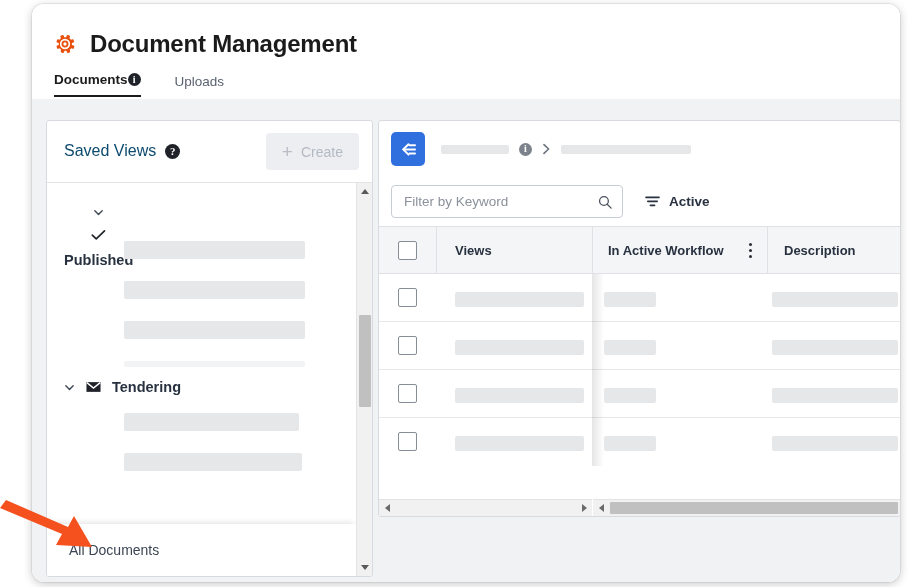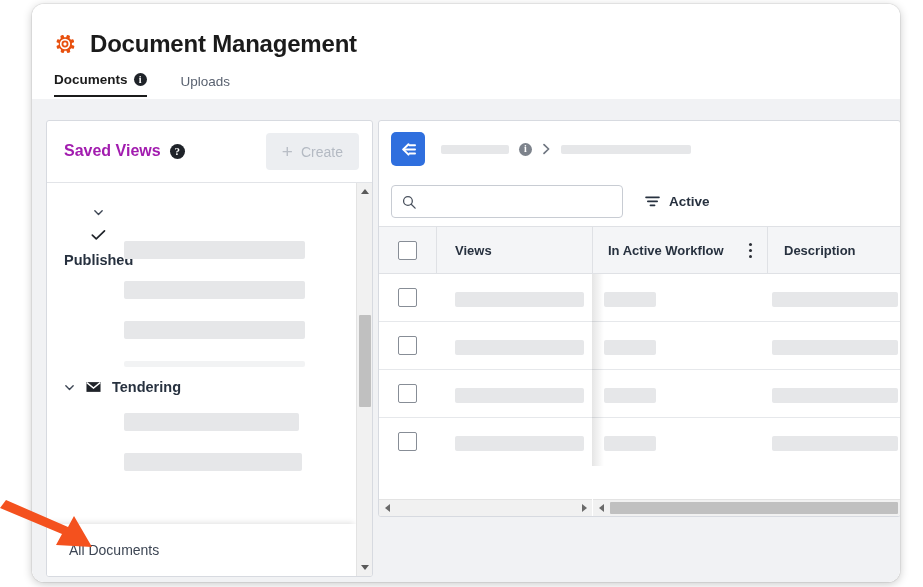--- a/index.html
+++ b/index.html
@@ -19,42 +19,42 @@
   }
   .window-inner{position:absolute;inset:0;background:#ffffff;border-radius:12px;overflow:hidden;}
 
   
   .header{position:absolute;left:0;top:0;width:100%;height:95px;background:#fff;}
   .title-row{position:absolute;left:22px;top:26px;display:flex;align-items:center;gap:14px;}
   .gear-icon{width:22px;height:22px;display:block;}
   .page-title{font-size:24px;font-weight:bold;color:#1b1b1b;letter-spacing:-0.2px;white-space:nowrap;}
 
   .tabs{position:absolute;left:22px;top:68px;display:flex;align-items:flex-end;gap:34px;}
-  .tab{display:flex;align-items:center;gap:6px;padding-bottom:8px;font-size:13.5px;color:#5a6270;cursor:pointer;}
+  .tab{display:flex;align-items:center;padding-bottom:8px;font-size:13.5px;color:#5a6270;cursor:pointer;}
   .tab.active{color:#1b1b1b;font-weight:bold;border-bottom:2.5px solid #1b1b1b;}
   .info-dot{
     width:13px;height:13px;border-radius:50%;background:#1f2329;color:#fff;
     font-size:10px;font-weight:bold;display:inline-flex;align-items:center;justify-content:center;
     font-family:"Liberation Serif", serif;line-height:1;
   }
 
   
   .body-area{position:absolute;left:0;top:95px;width:100%;bottom:0;background:#f1f2f4;}
 
   
   .left-panel{
     position:absolute;left:14px;top:21px;width:325px;height:455px;
     background:#fff;border:1px solid #d7dae0;border-radius:3px;overflow:hidden;
   }
   .sv-header{
     position:absolute;left:0;top:0;width:100%;height:62px;
     border-bottom:1px solid #e2e4e8;box-sizing:border-box;
   }
   .sv-title{position:absolute;left:17px;top:21px;display:flex;align-items:center;gap:9px;}
-  .sv-title-text{font-size:16px;font-weight:bold;color:#a21caf;}
+  .sv-title-text{font-size:16px;font-weight:normal;color:#0c4a6e;}
   .help-dot{
     width:15px;height:15px;border-radius:50%;background:#1f2329;color:#fff;
     font-size:11px;font-weight:bold;display:inline-flex;align-items:center;justify-content:center;
     font-family:"Liberation Serif", serif;line-height:1;
   }
   .create-btn{
     position:absolute;right:13px;top:12px;height:37px;padding:0 16px;
     background:#eceef1;border:none;border-radius:4px;color:#b4bac3;
     font-size:14px;font-family:inherit;display:flex;align-items:center;gap:8px;cursor:default;
   }
@@ -263,20 +263,21 @@
           <div class="bc-skel" style="width:68px;margin-left:6px;"></div>
           <span class="bc-info">i</span>
           <svg class="bc-sep" viewBox="0 0 9 12">
             <path d="M2 1.6L6.6 6L2 10.4" stroke="#6f7681" stroke-width="1.7" fill="none" stroke-linecap="round" stroke-linejoin="round"></path>
           </svg>
           <div class="bc-skel" style="width:130px;"></div>
         </div>
 
         <div class="filter-row">
           <div class="search-box">
+            <input type="text" placeholder="Filter by Keyword" style="">
             <svg width="14" height="14" viewBox="0 0 16 16">
               <circle cx="6.8" cy="6.8" r="5" stroke="#4a525e" stroke-width="1.5" fill="none"></circle>
               <path d="M10.5 10.5L15 15" stroke="#4a525e" stroke-width="1.5" stroke-linecap="round"></path>
             </svg>
           </div>
           <div class="filters-btn">
             <svg width="15" height="13" viewBox="0 0 15 13">
               <path d="M1 2.4h13M2.8 6.4h9.4M5.4 10.4h4.2" stroke="#27313f" stroke-width="1.6" stroke-linecap="round"></path>
             </svg>
             <span>Active</span>

